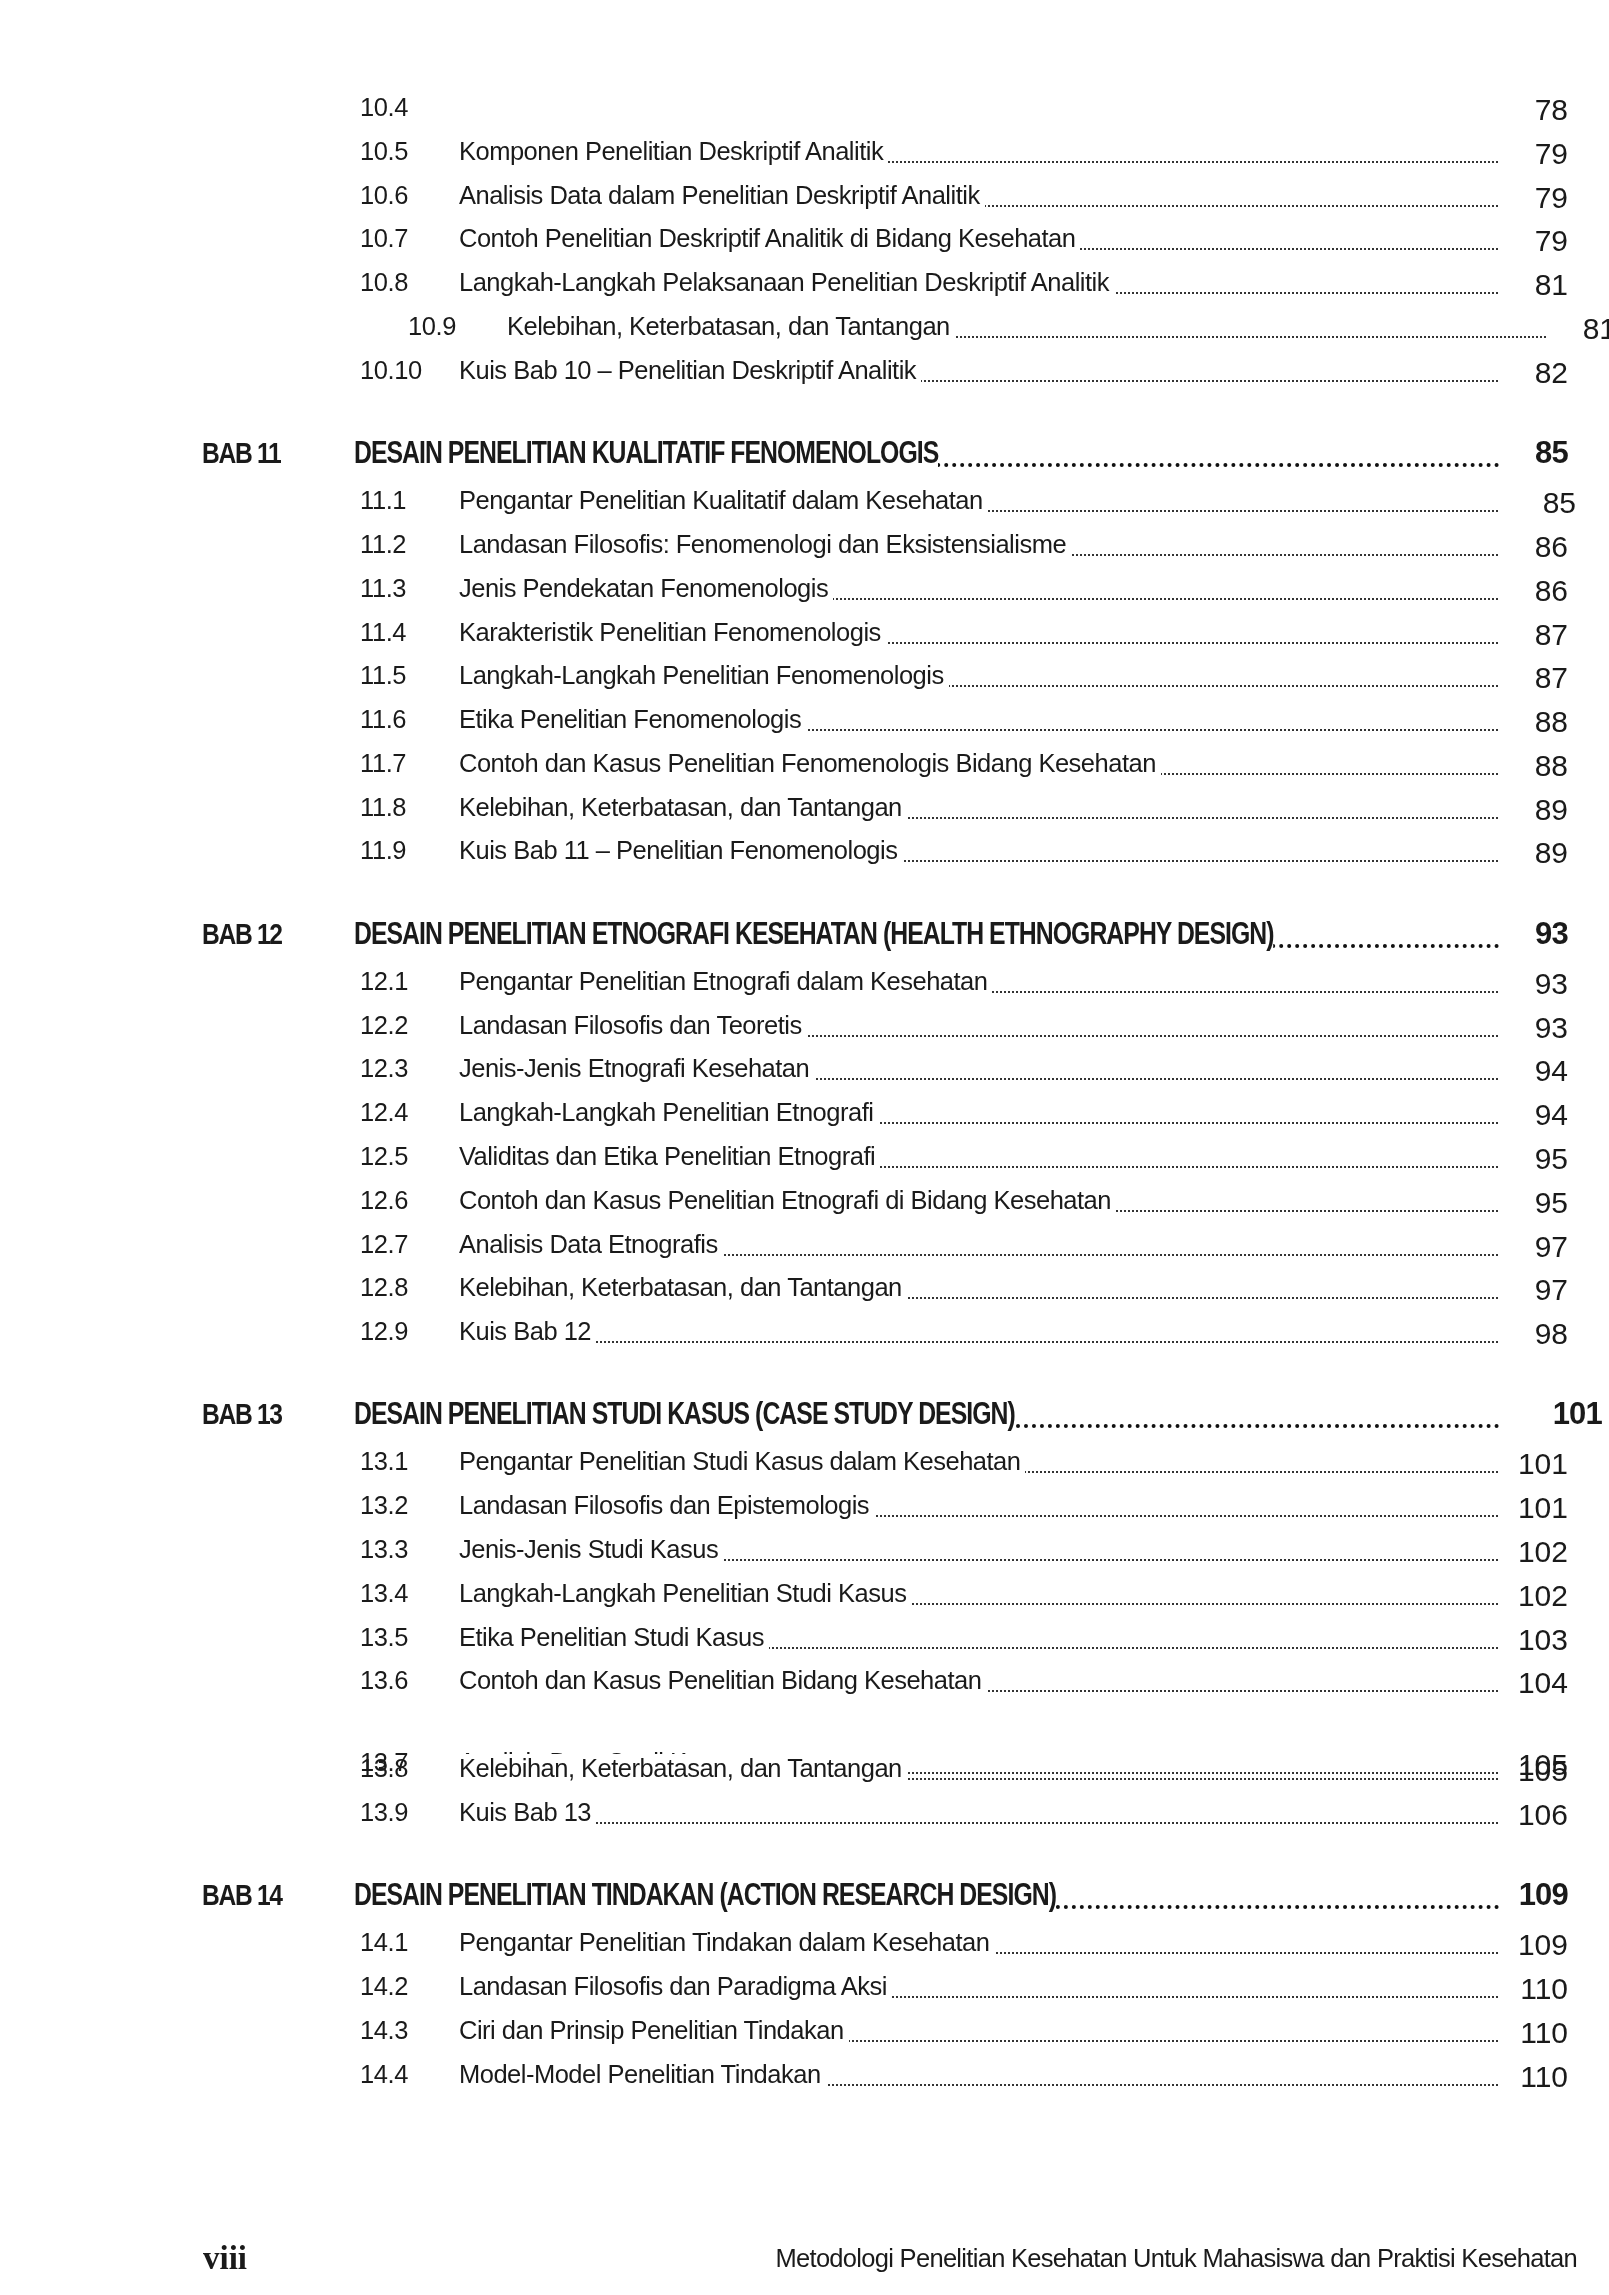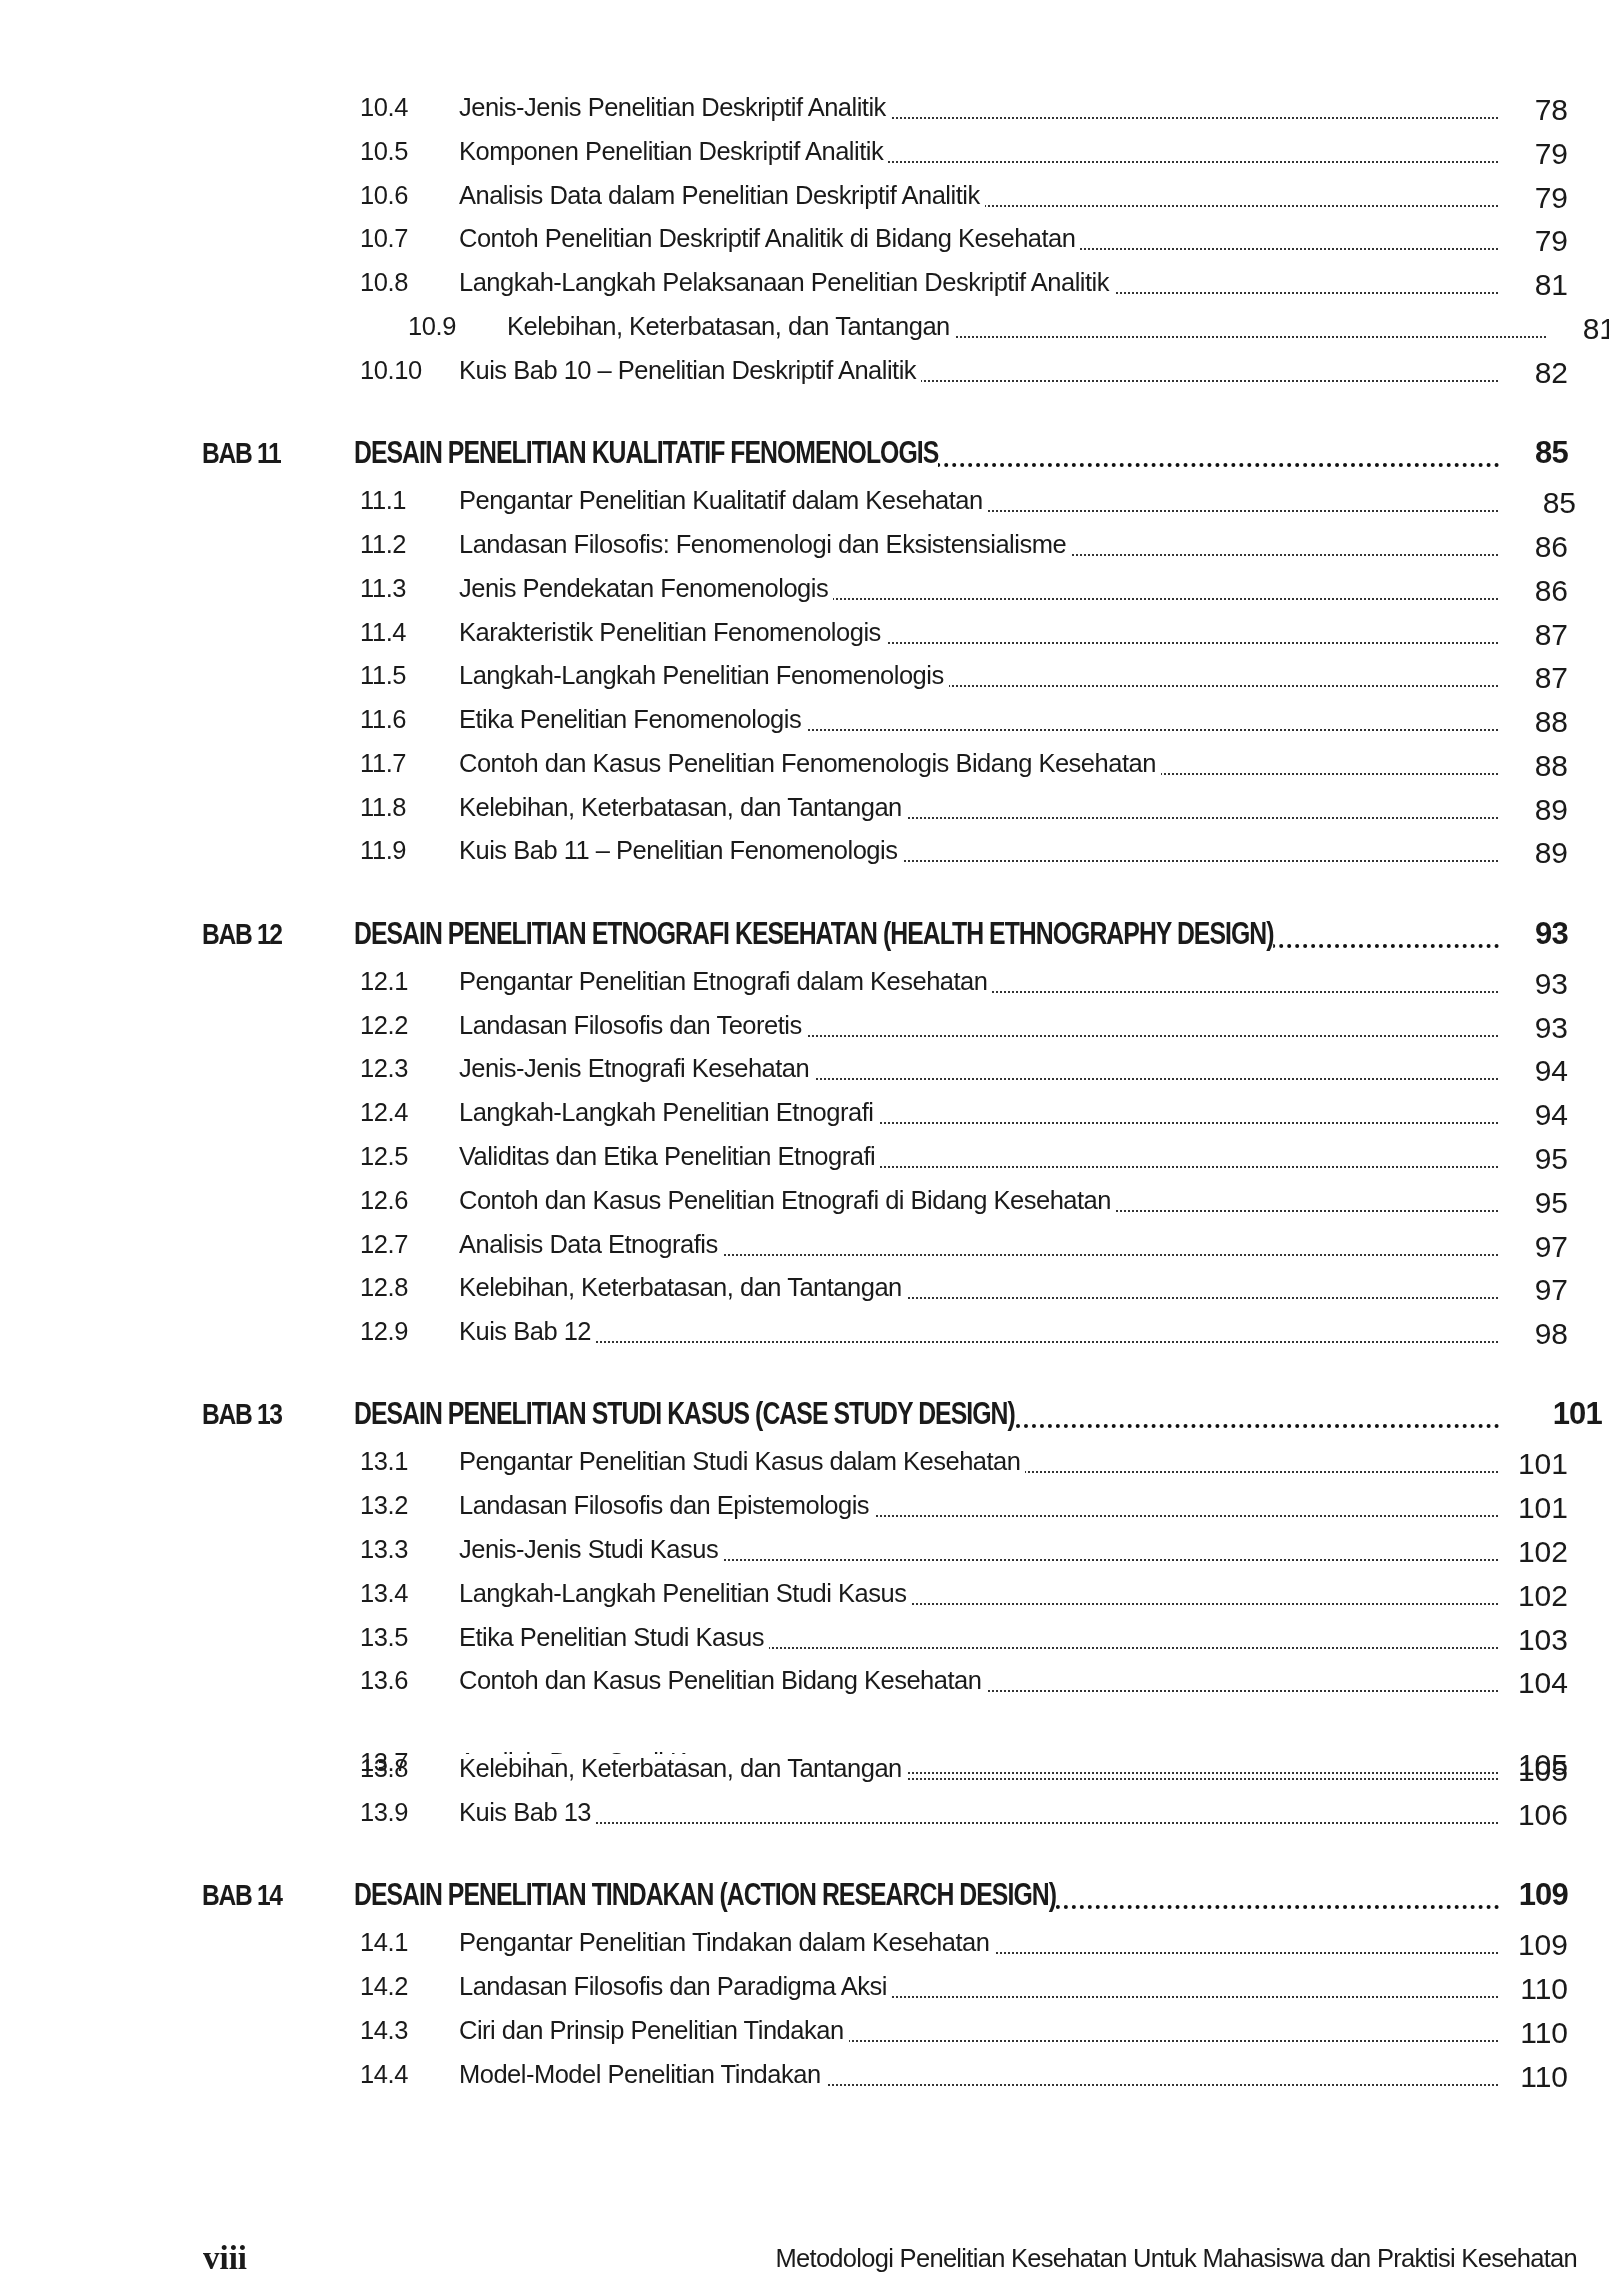--- a/index.html
+++ b/index.html
@@ -22,21 +22,20 @@
   .footer-num { position: absolute; left: 203px; top: 2240px; font-family: "Liberation Serif", serif;
                 font-size: 33px; font-weight: bold; }
   .footer-title { position: absolute; right: 33px; top: 2244px; font-size: 25.5px; letter-spacing: -0.7px; }
 </style>
 </head>
 <body>
 
 <div id="toc">
     <div class="row" style="top: 88px;">
       <span class="num">10.4</span>
-      <div class="title-wrap"><span class="leader"></span><span class="t">Jenis-Jenis Penelitian Deskriptif Analitik</span></div>
       <span class="page">78</span>
     </div>
     <div class="row" style="top: 132px;">
       <span class="num">10.5</span>
       <div class="title-wrap"><span class="leader"></span><span class="t">Komponen Penelitian Deskriptif Analitik</span></div>
       <span class="page">79</span>
     </div>
     <div class="row" style="top: 176px;">
       <span class="num">10.6</span>
       <div class="title-wrap"><span class="leader"></span><span class="t">Analisis Data dalam Penelitian Deskriptif Analitik</span></div>

